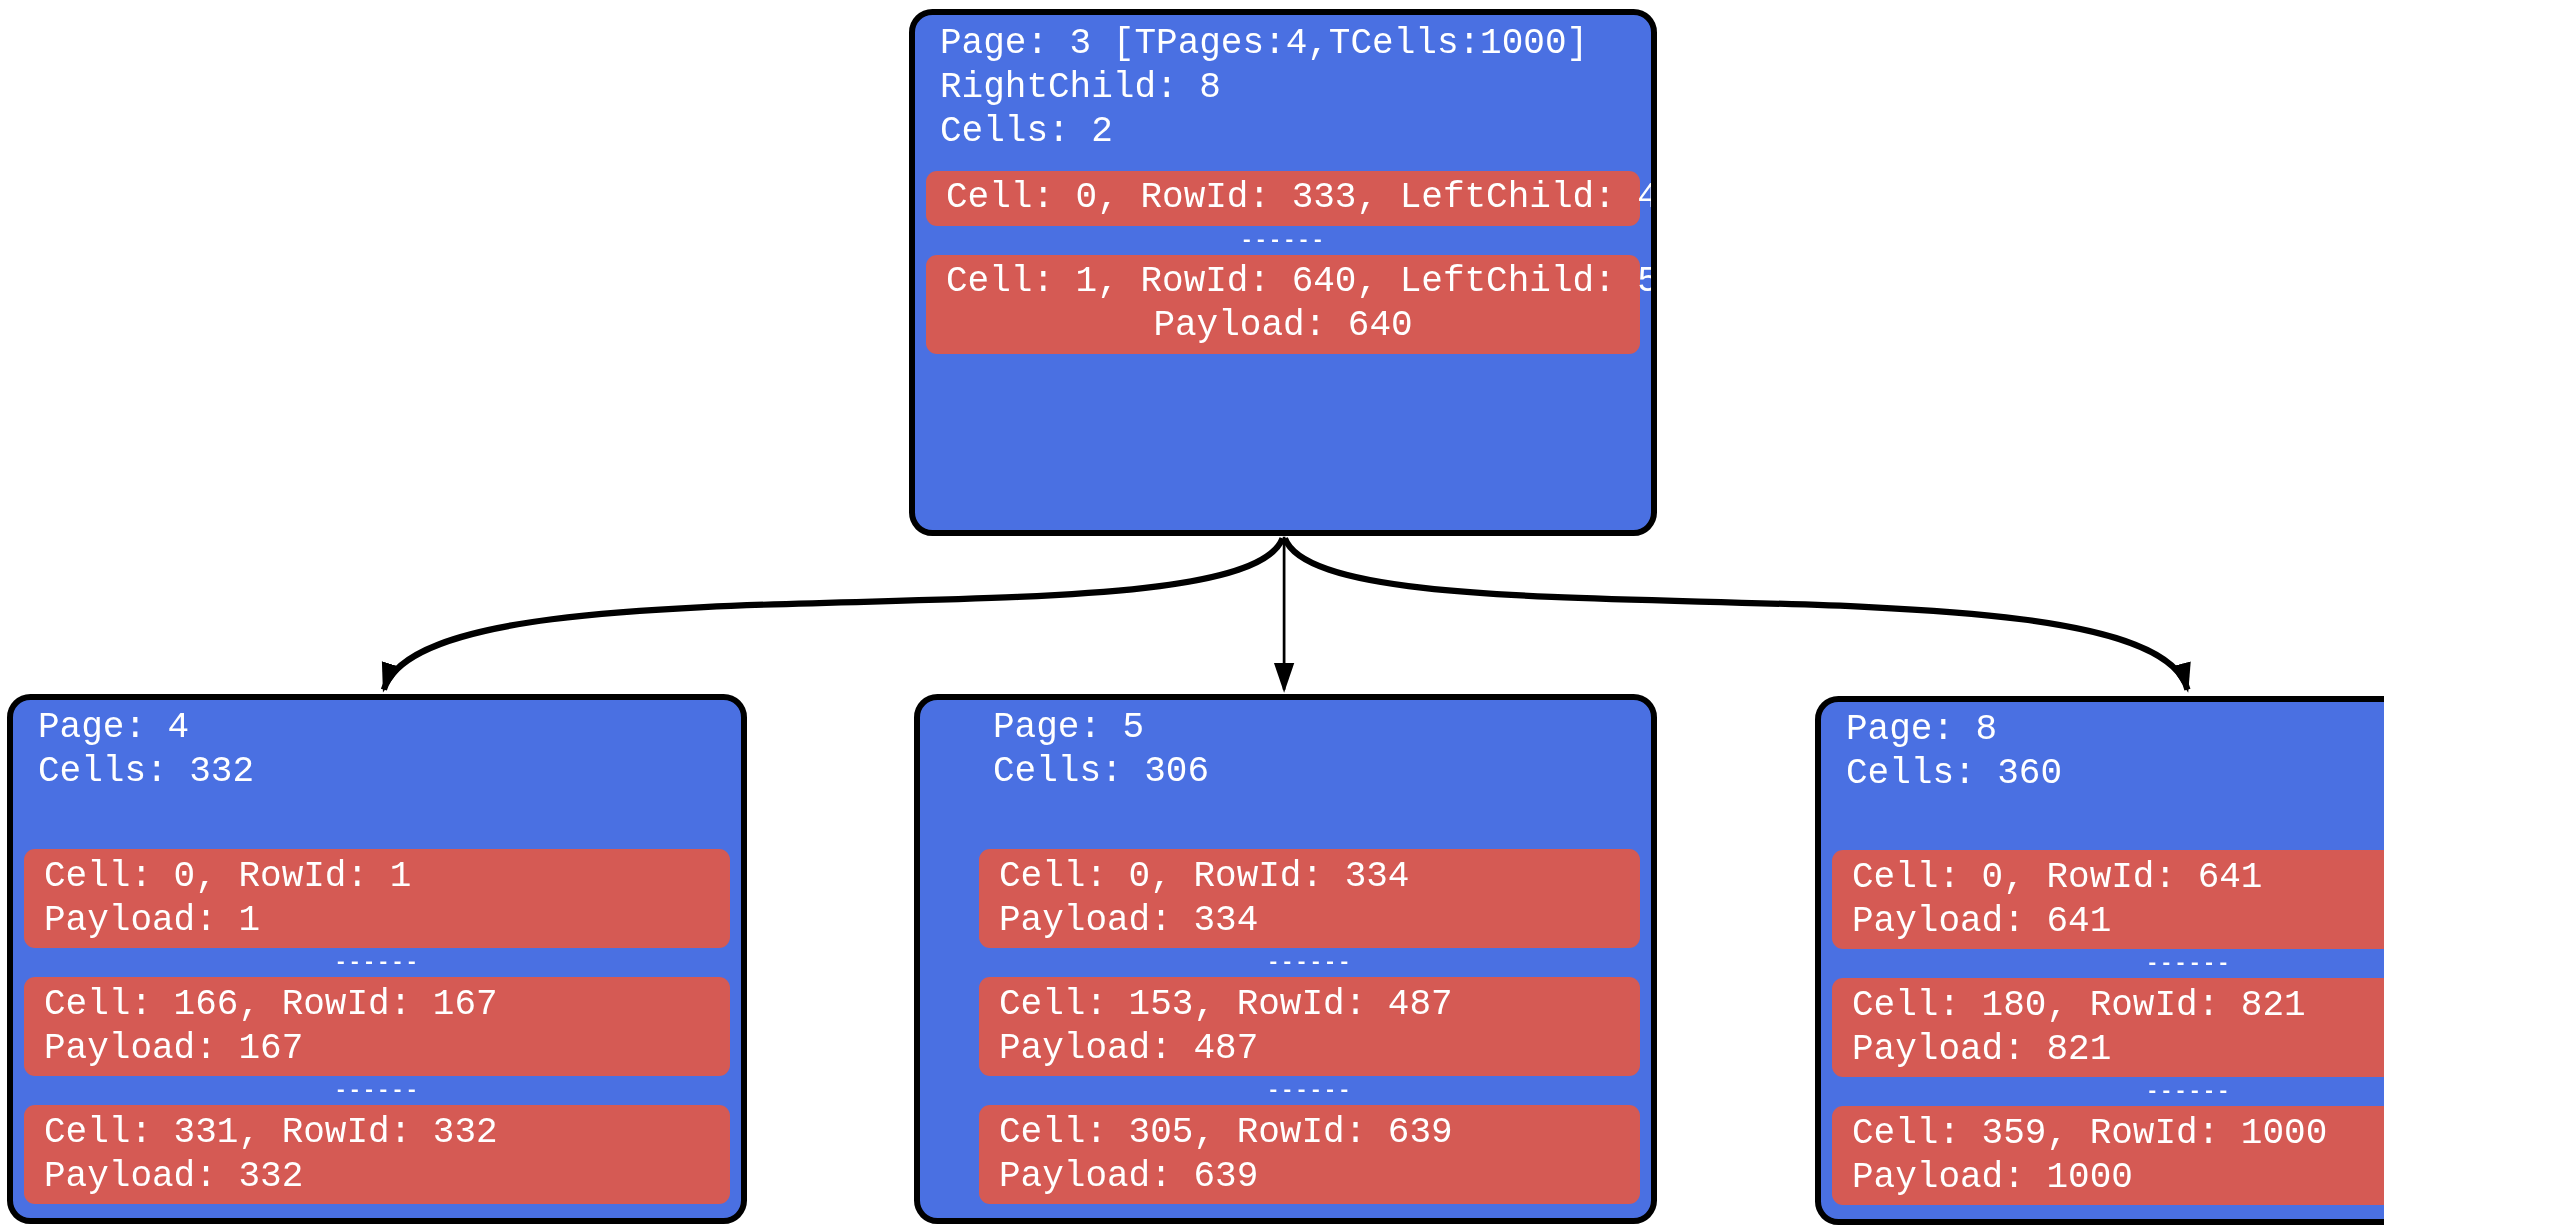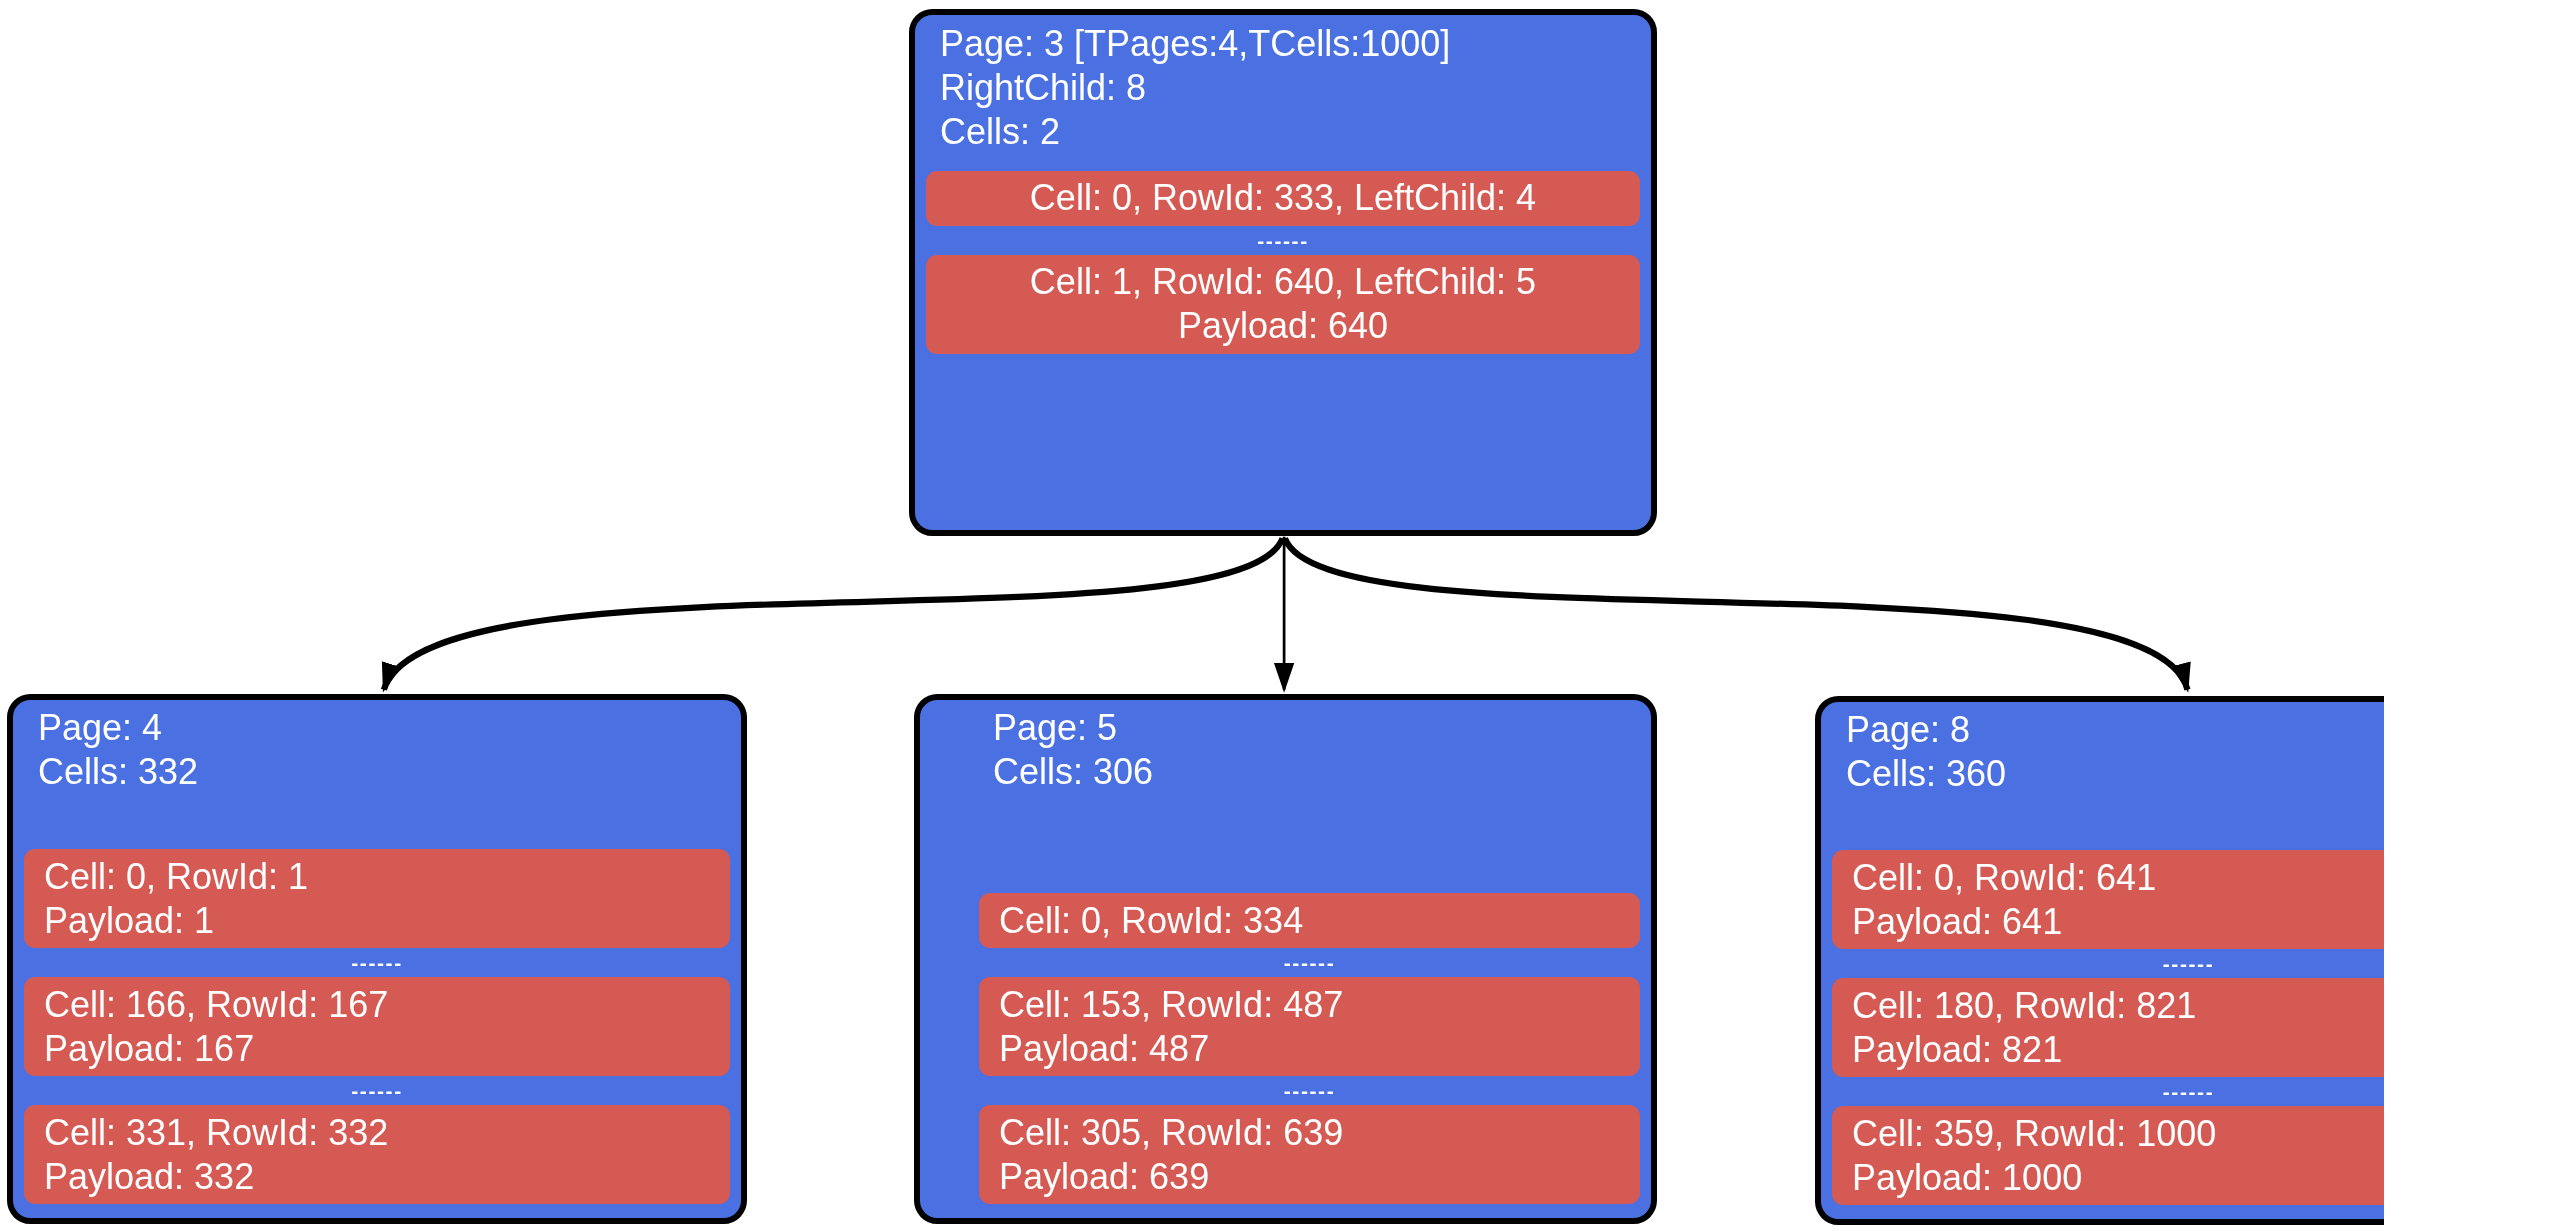--- a/index.html
+++ b/index.html
@@ -7,21 +7,21 @@
     --cell-fill:#d55a54;
     --edge:#000000;
     --text:#ffffff;
     --canvas-bg:#ffffff;
   }
   html,body{margin:0;padding:0;background:var(--canvas-bg);}
   .canvas{
     position:relative;
     width:2384px;height:1231px;
     background:var(--canvas-bg);
-    font-family:Liberation Sans, sans-serif;
+    font-family:Liberation Mono, monospace;
     overflow:hidden;
   }
   .edges{position:absolute;left:0;top:0;width:2576px;height:1231px;pointer-events:none;}
   .edge{stroke:var(--edge);fill:none;}
   .edge.thick{stroke-width:8px;}
   .edge.thin{stroke-width:3.5px;}
 
   .node{
     position:absolute;
     box-sizing:border-box;
@@ -119,20 +119,21 @@
   </div>
 
   <div class="node node-child node-page5">
     <div class="node-header">
       <div class="header-line">Page: 5</div>
       <div class="header-line">Cells: 306</div>
     </div>
     <div class="cells">
       <div class="cell">
         <div class="cell-line">Cell: 0, RowId: 334</div>
+        <div class="cell-line">Payload: 334</div>
       </div>
       <div class="sep">------</div>
       <div class="cell">
         <div class="cell-line">Cell: 153, RowId: 487</div>
         <div class="cell-line">Payload: 487</div>
       </div>
       <div class="sep">------</div>
       <div class="cell">
         <div class="cell-line">Cell: 305, RowId: 639</div>
         <div class="cell-line">Payload: 639</div>

